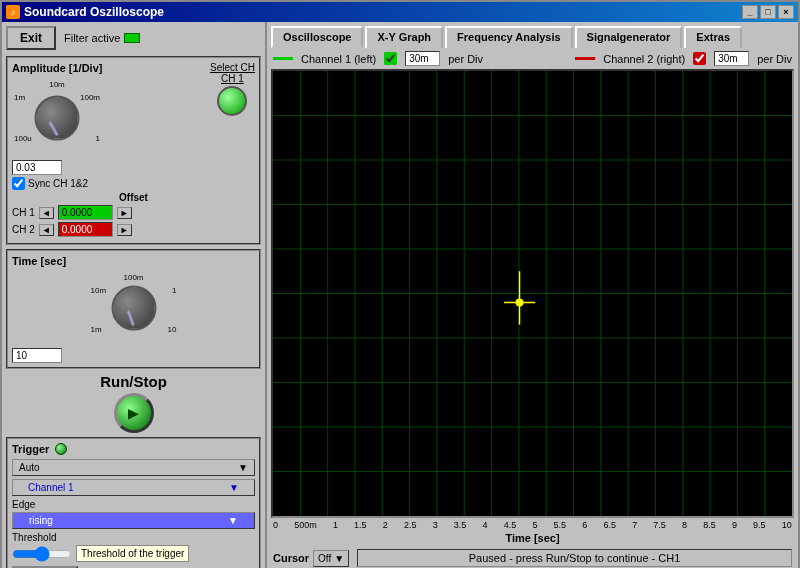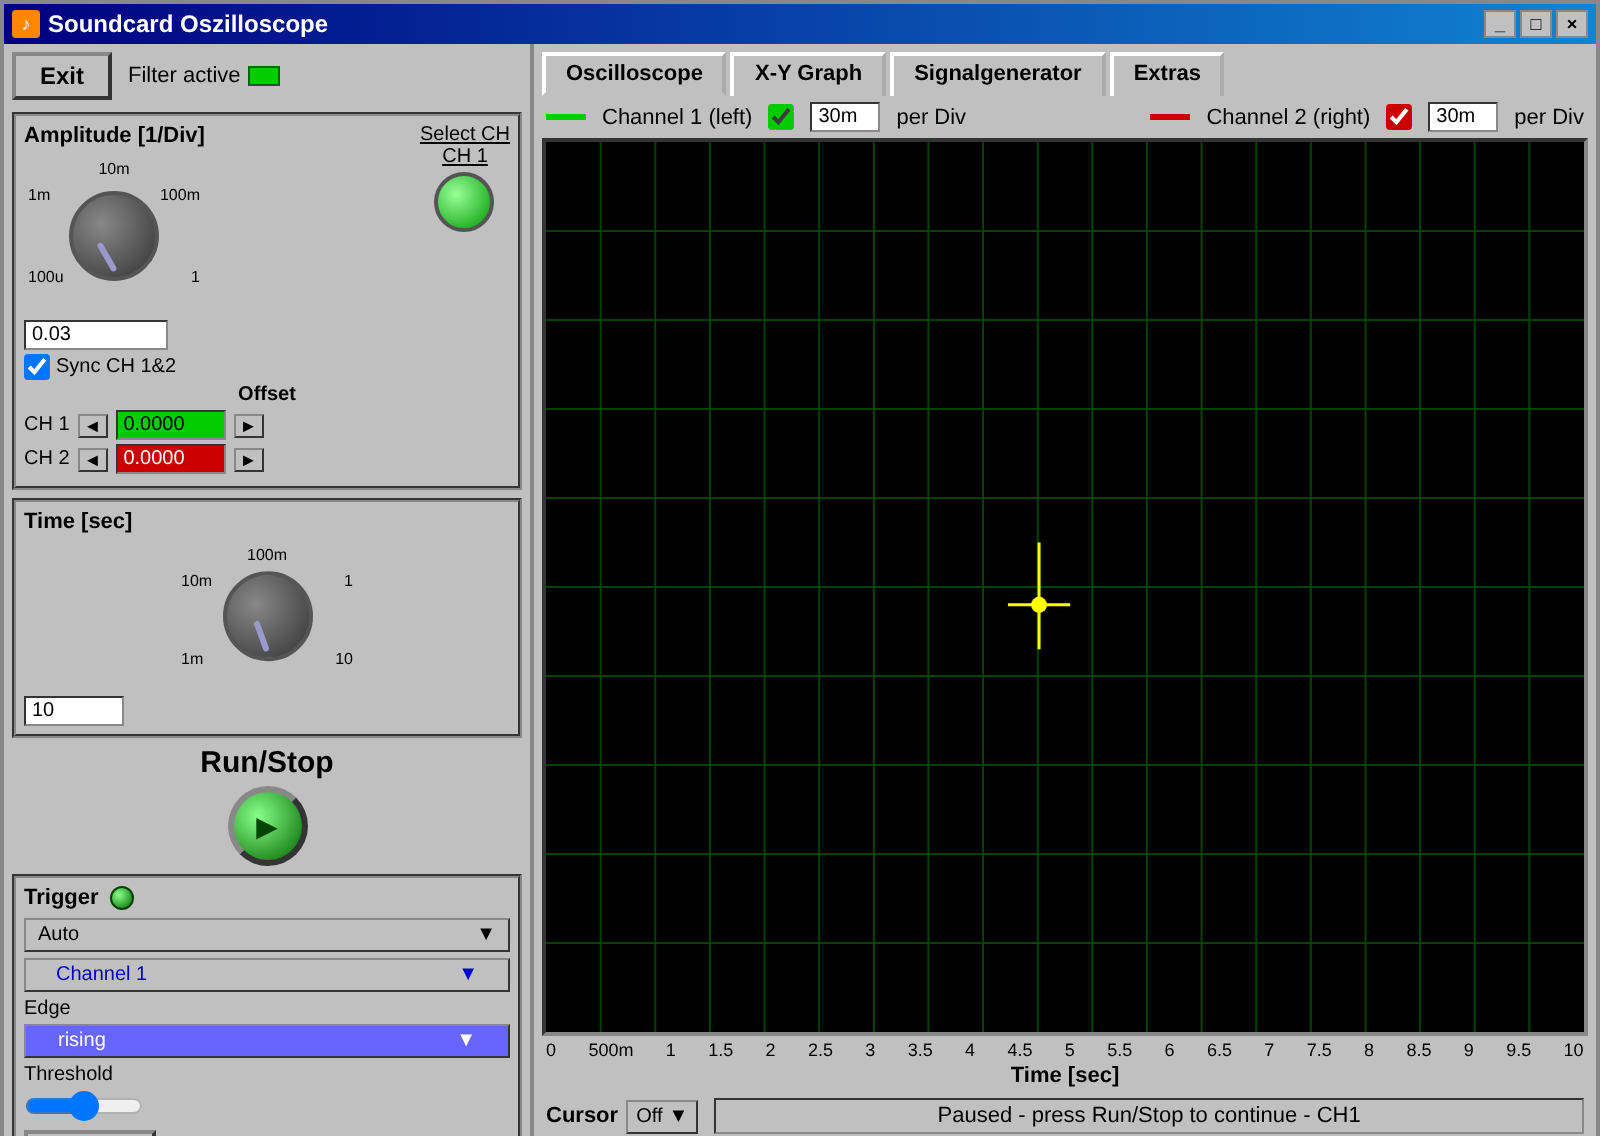--- a/index.html
+++ b/index.html
@@ -398,21 +398,21 @@
               <div style="position:absolute; top:2px; left:50%; transform:translateX(-50%); font-size:8px;">10m</div>
               <div style="position:absolute; top:15px; left:2px; font-size:8px;">1m</div>
               <div style="position:absolute; top:15px; right:2px; font-size:8px;">100m</div>
               <div style="position:absolute; bottom:15px; left:2px; font-size:8px;">100u</div>
               <div style="position:absolute; bottom:15px; right:2px; font-size:8px;">1</div>
               <div class="knob" style="position:absolute; top:50%; left:50%; transform:translate(-50%,-50%); width:45px; height:45px;">
                 <div style="width:3px; height:16px; background:#9999cc; position:absolute; bottom:3px; left:50%; transform:translateX(-50%) rotate(-30deg); transform-origin:bottom center; border-radius:2px;"></div>
               </div>
             </div>
             <div style="margin-top:2px;">
-              <input class="input-box" value="0.03" style="width: 72px;">
+              <input class="input-box" value="0.03" style="width: 50px;">
             </div>
           </div>
 
           <div class="select-ch-area">
             <div style="font-size:10px;">Select CH</div>
             <div style="font-size:10px;">CH 1</div>
             <div class="ch-selector"></div>
           </div>
         </div>
 
@@ -480,31 +480,33 @@
         <div style="font-size:10px; margin-bottom:2px;">Edge</div>
         <div style="margin-bottom:3px;">
           <div class="dropdown-btn-edge">
             <span>rising</span>
             <span style="margin-left:auto;">▼</span>
           </div>
         </div>
         <div style="font-size:10px; margin-bottom:2px;">Threshold</div>
         <div class="threshold-row">
           <input type="range" class="threshold-slider" min="-1" max="1" value="0" style="">
+          <div class="threshold-tooltip">Threshold of the trigger</div>
         </div>
         <button class="auto-set-btn">Auto Set</button>
       </div>
 
     </div>
 
     <div class="right-panel">
 
       <div class="tabs-row">
         <div class="tab active">Oscilloscope</div>
         <div class="tab">X-Y Graph</div>
+        <div class="tab">Frequency Analysis</div>
         <div class="tab">Signalgenerator</div>
         <div class="tab">Extras</div>
       </div>
 
       <div class="channel-row">
         <div class="ch1-line"></div>
         <span>Channel 1 (left)</span>
         <input type="checkbox" checked="" class="ch1-checkbox" style="">
         <input class="per-div-input" value="30m" style="">
         <span>per Div</span>

